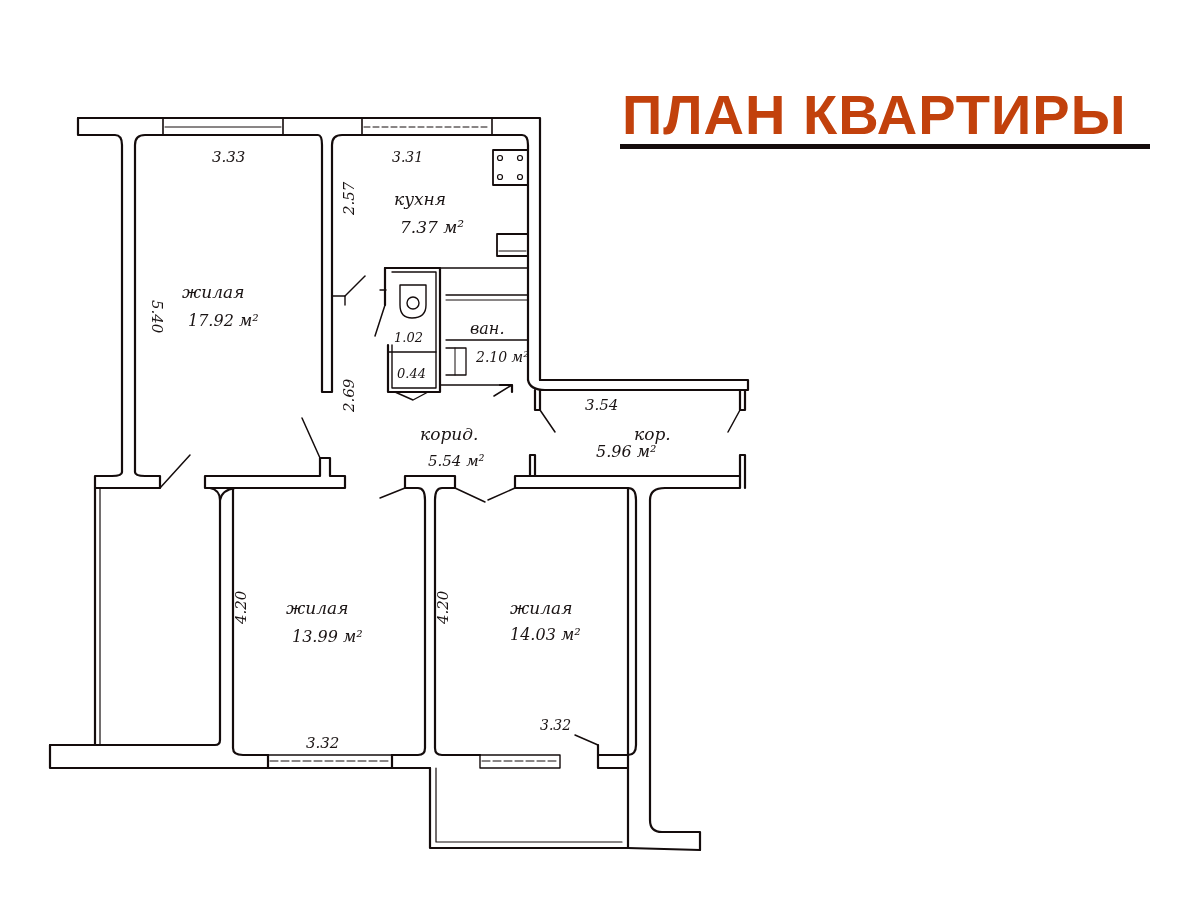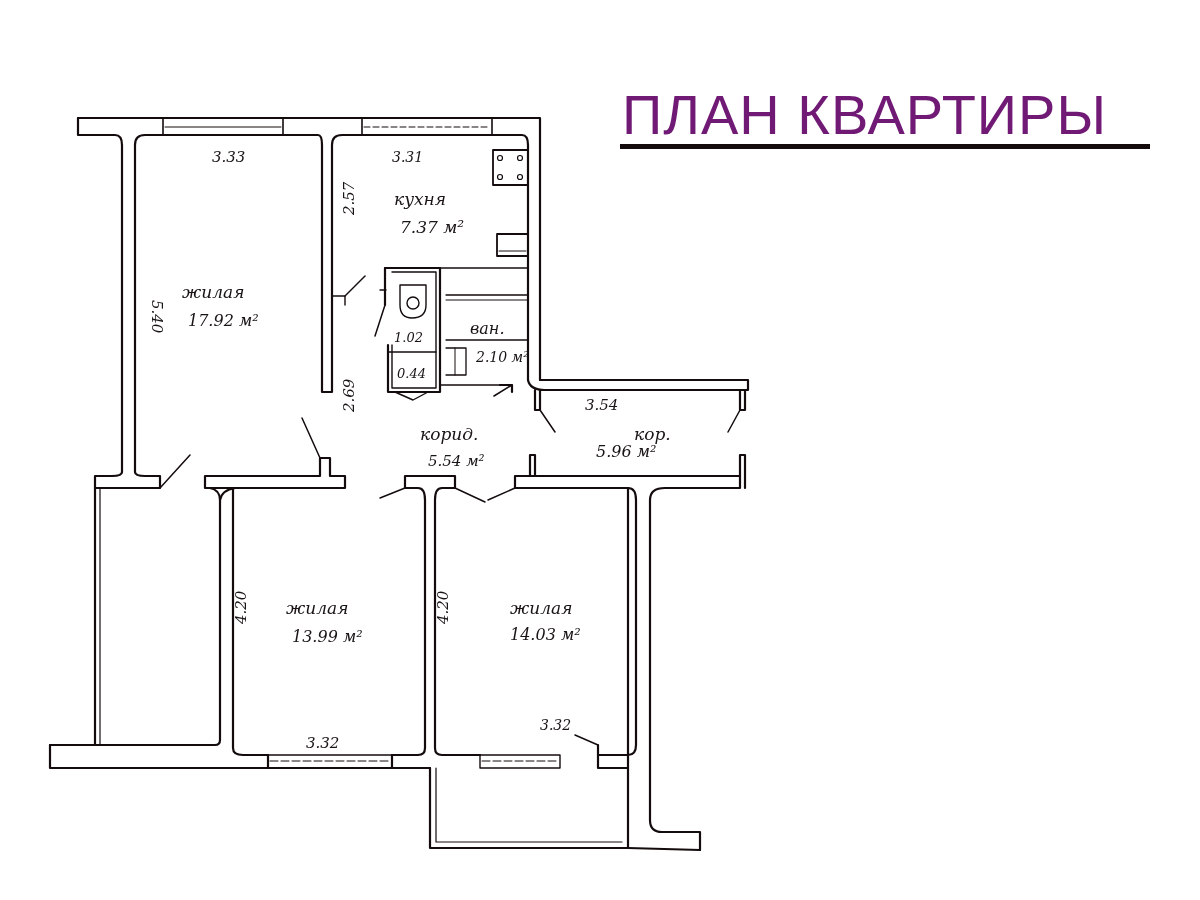--- a/index.html
+++ b/index.html
@@ -1,20 +1,20 @@
 <!DOCTYPE html>
 <html><head>
 <meta charset="utf-8">
 <style>
   html, body { margin:0; padding:0; background:#ffffff; }
   body { width:1200px; height:900px; position:relative; overflow:hidden; font-family:"DejaVu Sans", sans-serif; }
   .title {
     position:absolute; left:622px; top:82px; width:530px;
-    font-family:"Liberation Sans", sans-serif; font-weight:normal; font-size:56px;
-    color:#701a75; letter-spacing:1px; line-height:66px; white-space:nowrap;
+    font-family:"Liberation Sans", sans-serif; font-weight:bold; font-size:56px;
+    color:#c2410c; letter-spacing:1px; line-height:66px; white-space:nowrap;
   }
   .title-underline { position:absolute; left:620px; top:144px; width:530px; height:5px; background:#140c0c; }
   svg.plan { position:absolute; left:0; top:0; }
   .hw { font-family:"DejaVu Serif", serif; font-style:italic; fill:#1a1414; }
 </style>
 </head>
 <body>
 
 <div class="title">ПЛАН КВАРТИРЫ</div>
 <div class="title-underline"></div>

